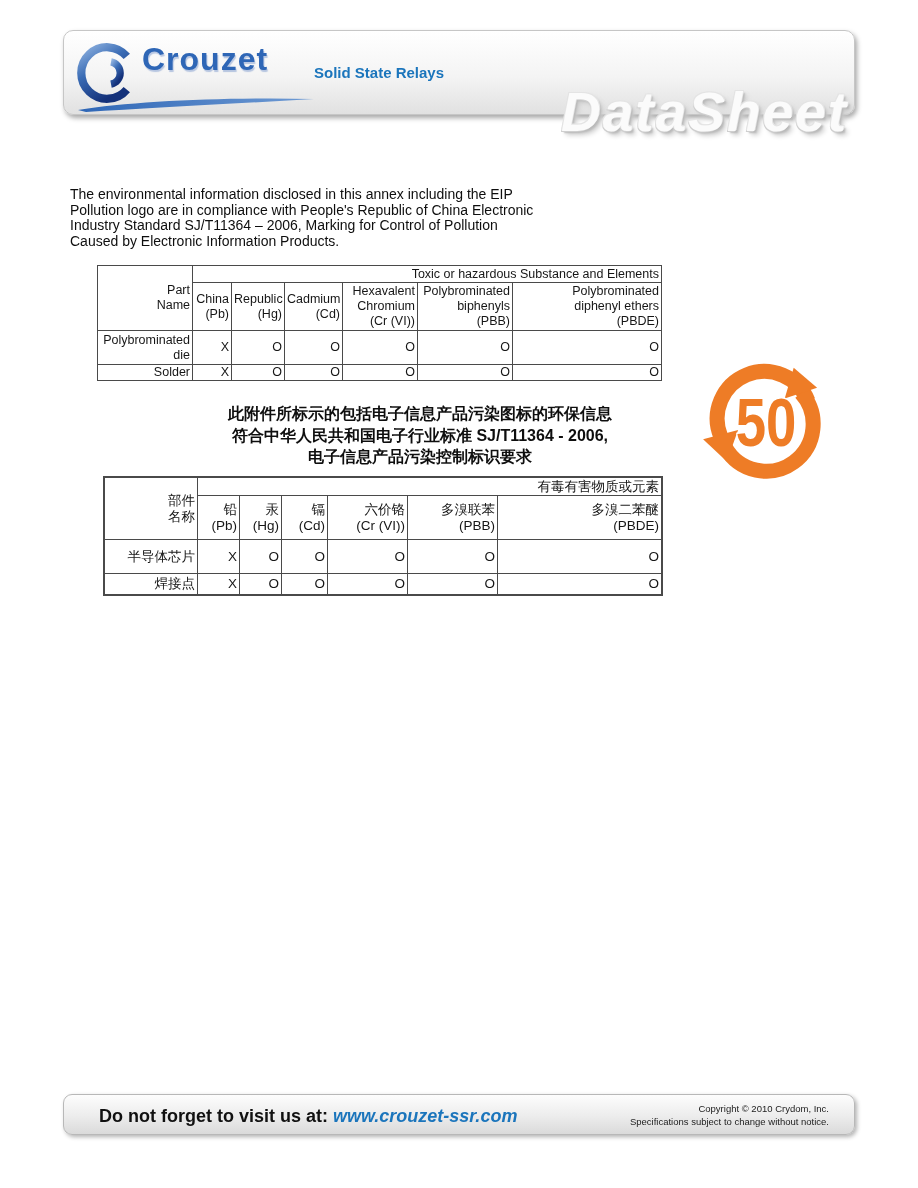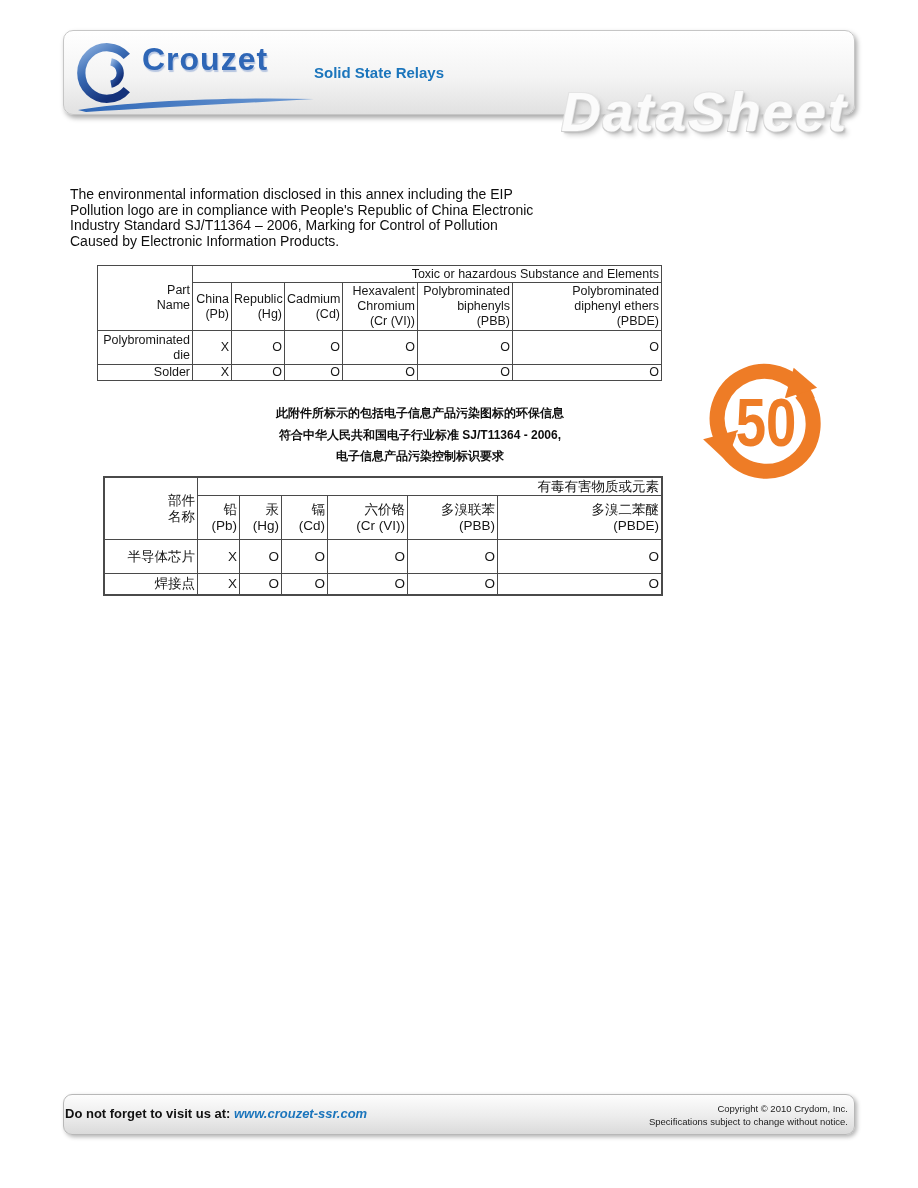--- a/index.html
+++ b/index.html
@@ -27,42 +27,42 @@
                   font-weight:bold; color:#050505; white-space:nowrap;
                   text-shadow:-2px -2px 0 #fff, 2px -2px 0 #fff, -2px 2px 0 #fff,
                               2px 2px 0 #fff, -2px 0 0 #fff, 2px 0 0 #fff,
                               0 -2px 0 #fff, 0 2px 0 #fff; }
 
   
   .intro-en { position:absolute; left:70px; top:187px; width:680px; text-align:left;
               font-size:14px; font-weight:normal; line-height:15.5px; color:#0e0e0e;
               white-space:pre-line; }
   .intro-zh { position:absolute; left:70px; top:403px; width:700px; text-align:center;
-              font-size:12px; font-weight:bold; line-height:21.5px; color:#0e0e0e;
+              font-size:16px; font-weight:bold; line-height:21.5px; color:#0e0e0e;
               white-space:pre-line; }
 
   
   table.t { position:absolute; border-collapse:collapse; table-layout:fixed; color:#161616; }
   .t th, .t td { border:1px solid #4a4a4a; text-align:right; vertical-align:middle;
                  padding:0 2px; font-weight:normal; white-space:pre-line; line-height:1.18; }
   .t-en { left:97px; top:265px; width:564px; font-size:12.5px; }
   .t-zh { left:104px; top:477px; width:557px; font-size:13.5px; }
   .t-zh { outline:1px solid #4a4a4a; }
 
   
   .efup { position:absolute; left:696px; top:354px; width:140px; height:140px; }
 
   
   .footer { position:absolute; left:63px; top:1094px; width:792px; height:41px;
             border-radius:9px; border:1px solid #b8b8b8;
             background:linear-gradient(180deg,#fdfdfd 0%,#ececec 55%,#dadada 100%);
             box-shadow:2px 2px 4px rgba(0,0,0,0.3); }
-  .visit { position:absolute; left:1px; top:11px; font-size:13px; font-weight:600; color:#111; }
+  .visit { position:absolute; left:35px; top:11px; font-size:18px; font-weight:600; color:#111; }
   .visit .link { color:#1B75BC; font-style:italic; font-weight:bold; }
-  .legal { position:absolute; right:6px; top:7px; text-align:right; font-size:9.5px;
+  .legal { position:absolute; right:25px; top:7px; text-align:right; font-size:9.5px;
            color:#222; line-height:13px; }
 </style>
 </head>
 <body>
 
 <div class="page">
 
   <div class="banner">
     <svg class="emblem" viewBox="0 0 64 64">
       <defs>

